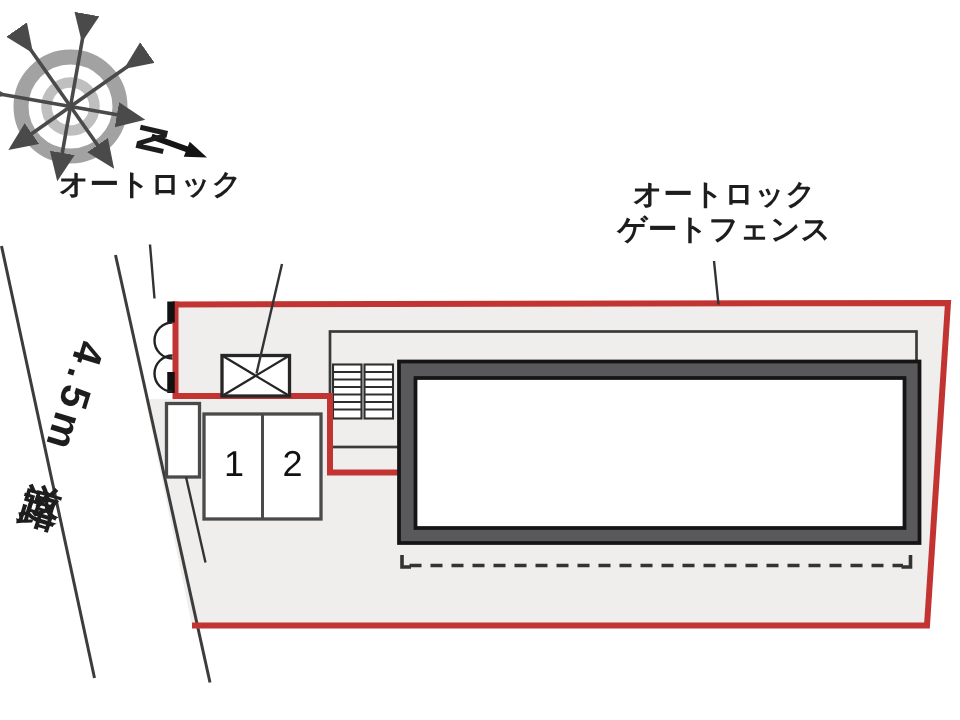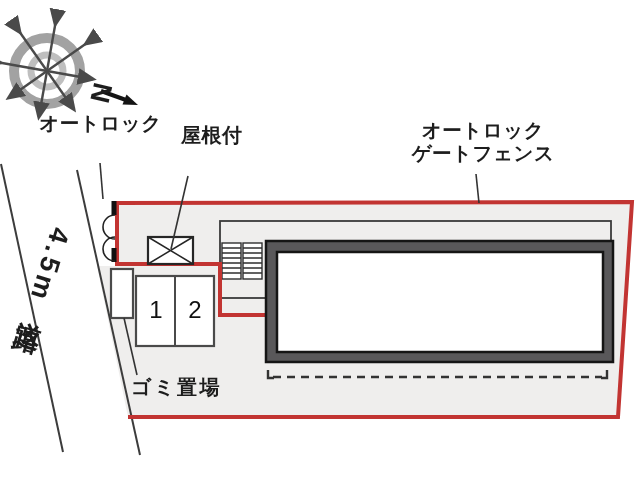--- a/index.html
+++ b/index.html
@@ -113,29 +113,27 @@
         <polygon points="138,105 122.5,104.5 126.5,94.5" fill="#141414"></polygon>
       </g>
     </g>
   </svg>
 
   <div class="lbl" id="autolock-gate-label">
     <span class="line">オートロック</span>
   </div>
 
   <div class="lbl" id="bike-label">
-    <span class="line">屋根付</span>
   </div>
 
   <div class="lbl" id="fence-label">
     <span class="line">オートロック</span>
     <span class="line">ゲートフェンス</span>
   </div>
 
-  <div class="lbl" id="garbage-label">ゴミ置場</div>
 
   <div class="lbl" id="road-label">4.5m道路</div>
 
   <div class="lbl" id="north-label">N</div>
 
   <span class="pnum" id="pnum-1">1</span>
   <span class="pnum" id="pnum-2">2</span>
 
 </div>
 

